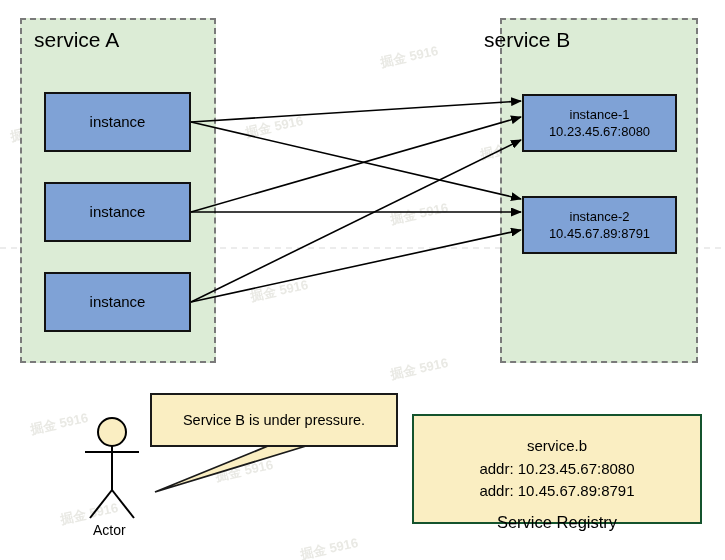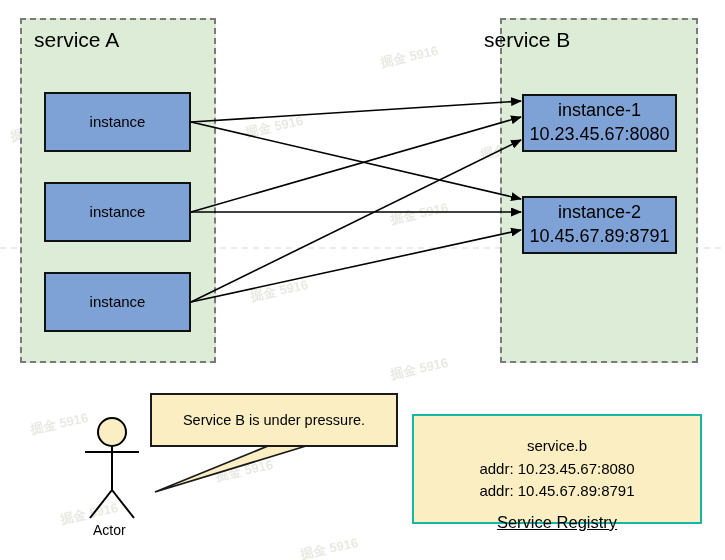--- a/index.html
+++ b/index.html
@@ -62,40 +62,40 @@
     box-sizing: border-box;
     display: flex;
     flex-direction: column;
     align-items: center;
     justify-content: center;
     color: #000;
     font-size: 15px;
     line-height: 1.32;
   }
   .inst-b {
-    font-size: 18px;
+    font-size: 13px;
   }
   .bubble {
     position: absolute;
     background: #faeec2;
     border: 2px solid #1a1a1a;
     box-sizing: border-box;
     display: flex;
     flex-direction: column;
     align-items: center;
     justify-content: center;
     color: #000;
     font-size: 14.5px;
     line-height: 1.38;
     text-align: center;
   }
   .registry {
     position: absolute;
     background: #faeec2;
-    border: 2px solid #14b8a6;
+    border: 2px solid #14532d;
     box-sizing: border-box;
     display: flex;
     flex-direction: column;
     align-items: center;
     justify-content: center;
     color: #000;
     font-size: 15px;
     line-height: 1.5;
   }
   .caption {
@@ -198,16 +198,16 @@
 
   <div class="bubble" style="left:150px; top:393px; width:248px; height:54px;align-items:center;">
     <span>Service B is under pressure.</span>
   </div>
 
   <div class="registry" style="left:412px; top:414px; width:290px; height:110px;">
     <span>service.b</span>
     <span>addr: 10.23.45.67:8080</span>
     <span>addr: 10.45.67.89:8791</span>
   </div>
-  <div class="caption" style="left:412px; top:513px; width:290px;text-decoration:underline;">Service Registry</div>
+  <div class="caption" style="left:412px; top:513px; width:290px;">Service Registry</div>
 
 
 </div>
 
 </body></html>

